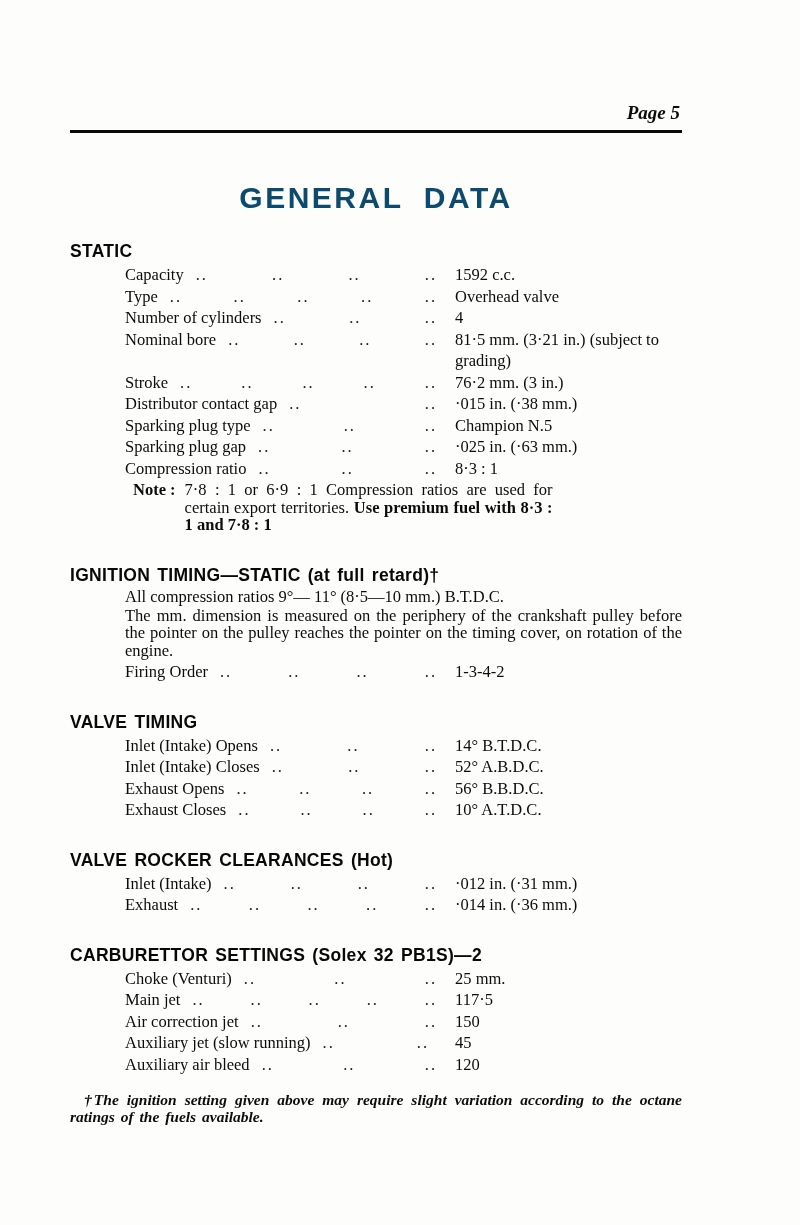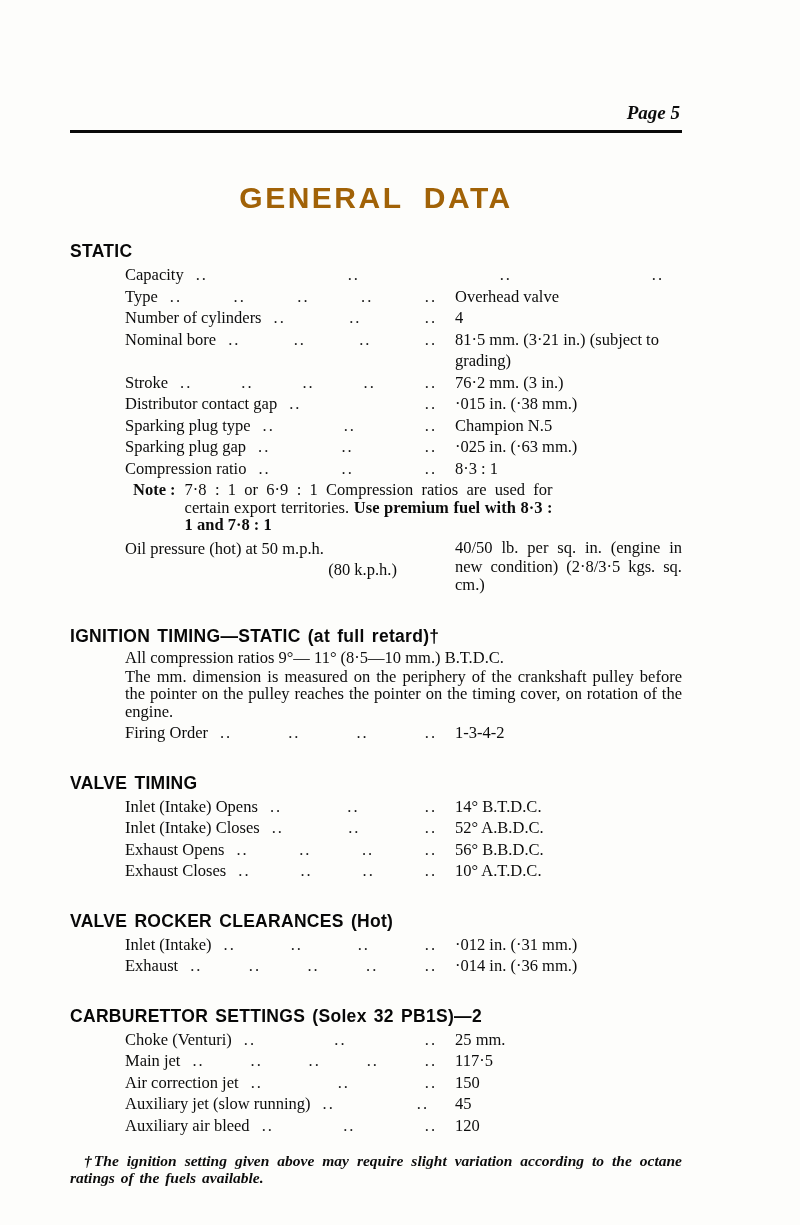--- a/index.html
+++ b/index.html
@@ -37,21 +37,21 @@
   
   .doc-title {
     margin-top: 49px;
     text-align: center;
     font-family: "Liberation Sans", sans-serif;
     font-weight: 800;
     font-size: 30px;
     line-height: 32px;
     letter-spacing: 2.5px;
     word-spacing: 10px;
-    color: #a16207;
+    color: #0c4a6e;
   }
   
   .section { margin-top: 26px; }
   .section-heading {
     font-family: "Liberation Sans", sans-serif;
     font-weight: bold;
     font-size: 17.5px;
     line-height: 22px;
     letter-spacing: 0.3px;
     word-spacing: 2px;
@@ -123,20 +123,21 @@
 
   <div class="doc-title">GENERAL DATA</div>
 
   <div class="section">
     <div class="section-heading">STATIC</div>
     <div class="rows">
 
       <div class="row">
         <span class="lbl">Capacity</span>
         <span class="dots">.. .. .. ..</span>
+        <span class="val">1592 c.c.</span>
       </div>
       <div class="row">
         <span class="lbl">Type</span>
         <span class="dots">.. .. .. .. ..</span>
         <span class="val">Overhead valve</span>
       </div>
       <div class="row">
         <span class="lbl">Number of cylinders</span>
         <span class="dots">.. .. ..</span>
         <span class="val">4</span>
@@ -170,27 +171,20 @@
         <span class="lbl">Compression ratio</span>
         <span class="dots">.. .. ..</span>
         <span class="val">8·3 : 1</span>
       </div>
 
       <div class="note">
         <span class="note-label">Note :</span>
         <div class="note-text"><span>7·8 : 1 or 6·9 : 1 Compression ratios are used for certain export territories. </span><span class="b">Use premium fuel with 8·3 : 1 and 7·8 : 1</span></div>
       </div>
 
-      <div class="row oil">
-        <div class="oil-label">
-          <div>Oil pressure (hot) at 50 m.p.h.</div>
-          <div class="oil-label2">(80 k.p.h.)</div>
-        </div>
-        <span class="val val-just">40/50 lb. per sq. in. (engine in new condition) (2·8/3·5 kgs. sq. cm.)</span>
-      </div>
     </div>
   </div>
 
   <div class="section sect-gap-lg">
     <div class="section-heading">IGNITION TIMING—STATIC (at full retard)†</div>
     <div class="para1">All compression ratios 9°— 11° (8·5—10 mm.) B.T.D.C.</div>
     <div class="para2">The mm. dimension is measured on the periphery of the crankshaft pulley before the pointer on the pulley reaches the pointer on the timing cover, on rotation of the engine.</div>
     <div class="rows firing">
       <div class="row">
         <span class="lbl">Firing Order</span>

